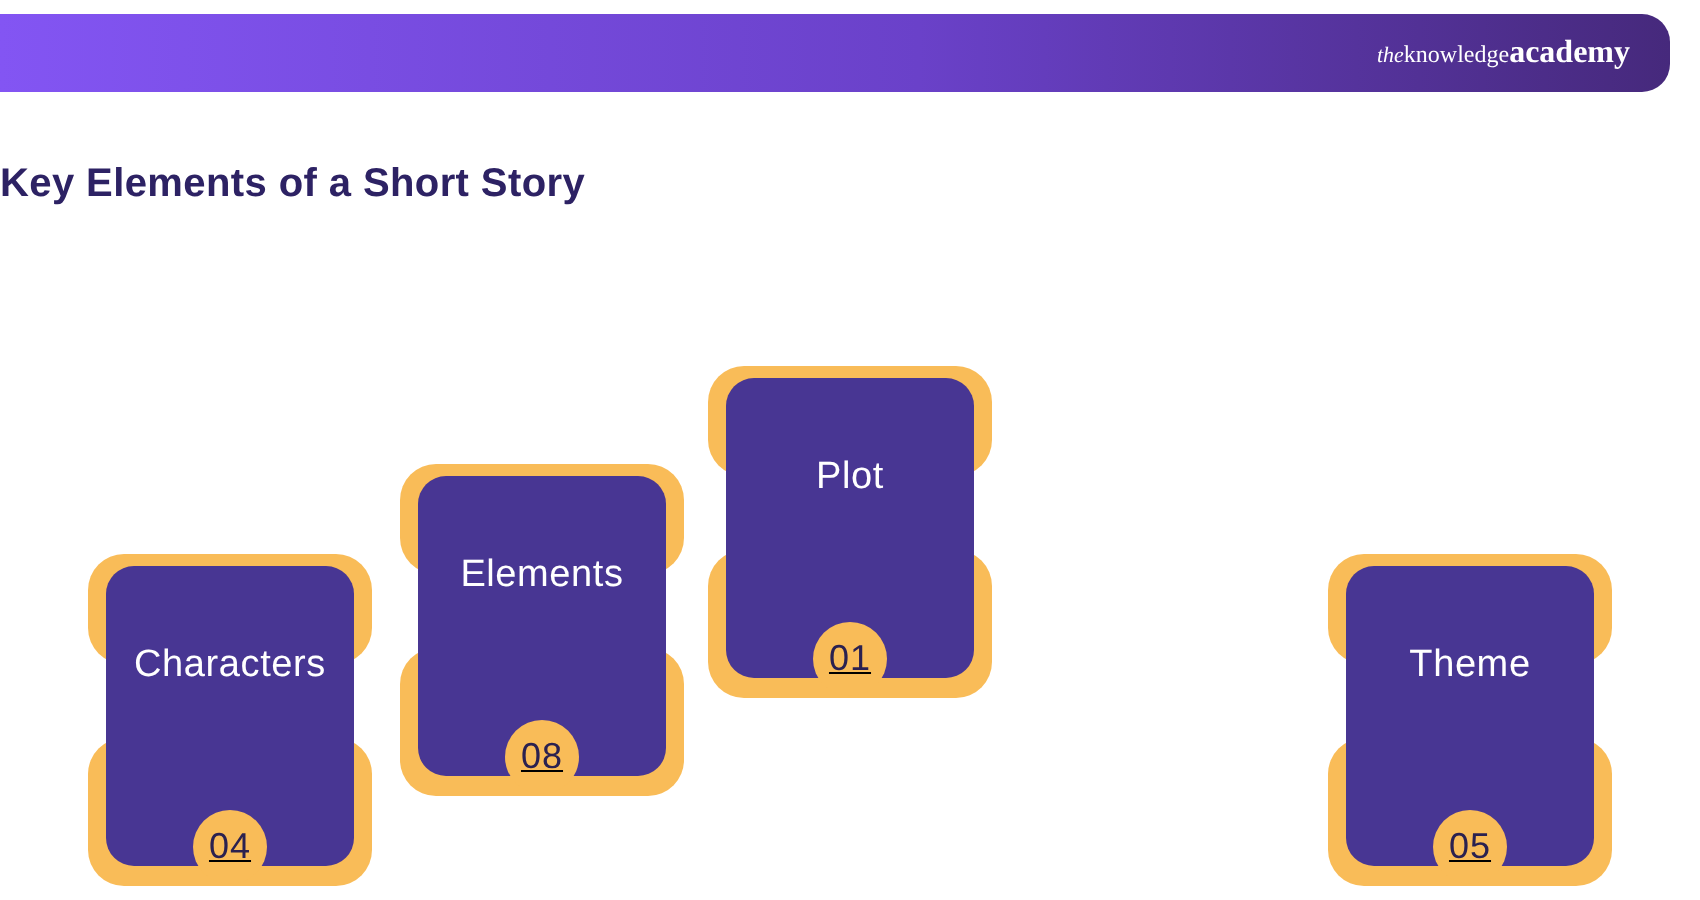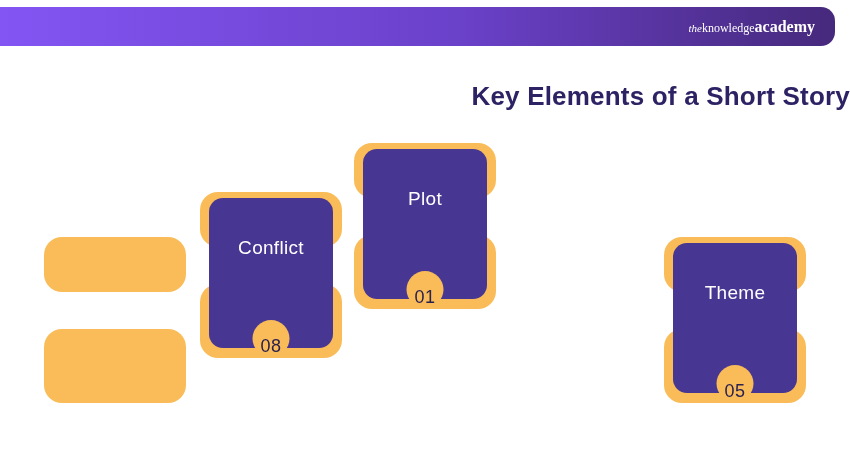--- a/index.html
+++ b/index.html
@@ -35,29 +35,29 @@
     white-space:nowrap;
     line-height:1;
     display:flex;align-items:baseline;
   }
   .logo .the{font-style:italic;font-size:11px;}
   .logo .knowledge{font-size:12px;font-weight:400;}
   .logo .academy{font-size:16px;font-weight:700;}
   
   .page-title{
     position:absolute;left:0;top:81px;width:850px;
-    text-align:right;
-    font-size:26px;font-weight:800;
+    text-align:left;
+    font-size:20px;font-weight:800;
     letter-spacing:0.2px;
     color:var(--title);
   }
   
   .card{
     position:absolute;
-    width:142px;height:136px;
+    width:142px;height:136px;margin-top:40px;
   }
   .bracket{
     position:absolute;left:0;right:0;
     background:var(--orange);
     border-radius:18px;
   }
   .bracket-top{top:0;height:55px;}
   .bracket-bottom{top:92px;height:74px;}
   .panel{
     position:absolute;left:9px;top:6px;
@@ -71,21 +71,21 @@
     display:flex;align-items:center;justify-content:center;
     color:var(--label);
     font-size:19px;
     letter-spacing:0.3px;
   }
   .num-circle{
     position:absolute;left:50%;bottom:-9px;
     transform:translateX(-50%);
     width:37px;height:37px;border-radius:50%;
     background:var(--orange);
-    display:flex;align-items:flex-end;justify-content:center;
+    display:flex;align-items:center;justify-content:center;text-decoration:underline;
   }
   .num-circle span{
     color:var(--numtext);
     font-size:18px;font-weight:500;
     letter-spacing:0.5px;
   }
 </style>
 </head>
 <body>
 
@@ -97,27 +97,33 @@
         <span class="knowledge">knowledge</span>
         <span class="academy">academy</span>
     </div>
   </div>
 
   <h1 class="page-title">Key Elements of a Short Story</h1>
 
   <div class="card" style="left:44px;top:237px">
     <div class="bracket bracket-top"></div>
     <div class="bracket bracket-bottom"></div>
+    <div class="panel">
+      <div class="card-label">Characters</div>
+      <div class="num-circle">
+        <span>04</span>
+      </div>
+    </div>
   </div>
 
   <div class="card" style="left:200px;top:192px">
     <div class="bracket bracket-top"></div>
     <div class="bracket bracket-bottom"></div>
     <div class="panel">
-      <div class="card-label">Conflict</div>
+      <div class="card-label">Elements</div>
       <div class="num-circle">
         <span>08</span>
       </div>
     </div>
   </div>
 
   <div class="card" style="left:354px;top:143px">
     <div class="bracket bracket-top"></div>
     <div class="bracket bracket-bottom"></div>
     <div class="panel">

